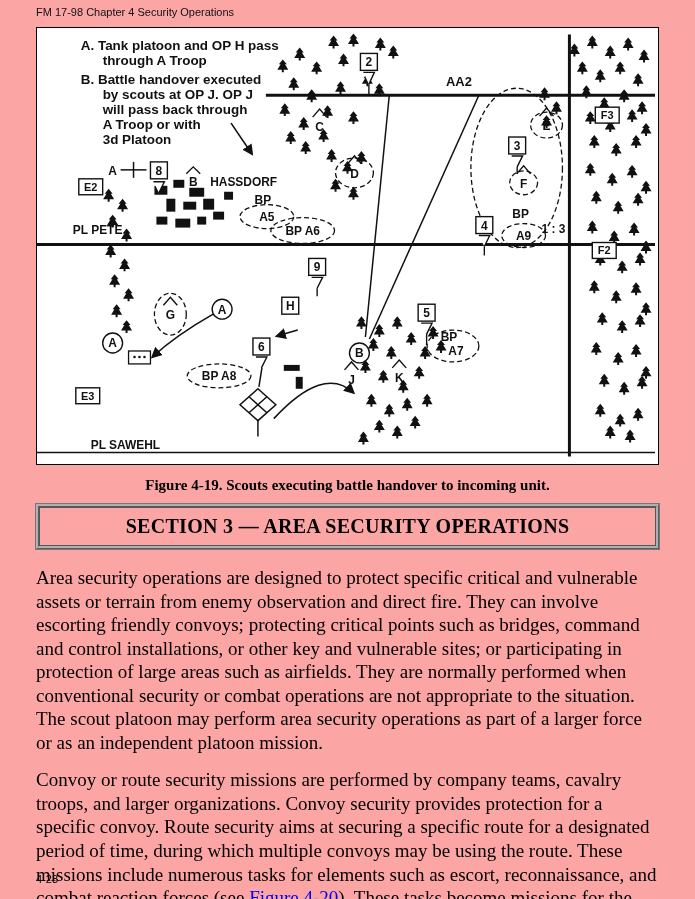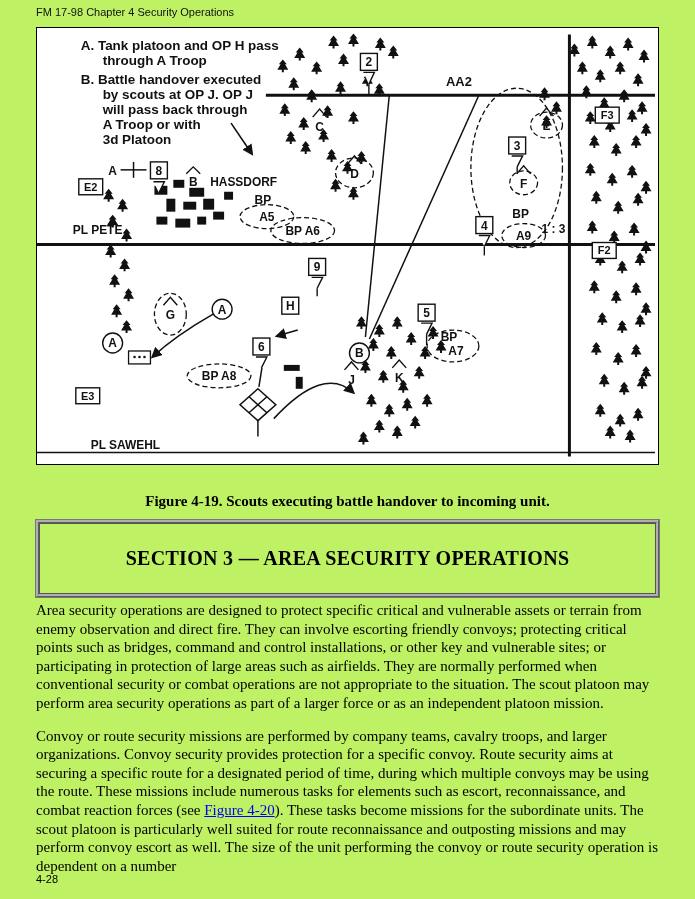--- a/index.html
+++ b/index.html
@@ -1,40 +1,40 @@
 <!DOCTYPE html>
 <html><head>
 <meta charset="utf-8">
 <style>
   html,body { margin:0; padding:0; background:#e8e8e8; }
   .page {
-    position:relative; width:695px; height:899px; margin:0 auto; background:#bef264;
+    position:relative; width:695px; height:899px; margin:0 auto; background:#fca5a5;
     font-family:"Liberation Serif", serif; color:#000; box-sizing:border-box;
     padding:6px 36px 0 36px; overflow:hidden;
   }
   .doc-header {
     font-family:"Liberation Sans", sans-serif; font-size:11px; color:#111;
   }
   .figure-box {
     margin-top:9px; width:621px; height:436px; border:1.5px solid #000; background:#fff;
   }
   svg text { font-family:"Liberation Sans", sans-serif; fill:#111; }
   .t11 { font-size:11px; font-weight:bold; }
   .t12 { font-size:12px; font-weight:bold; }
   .t13 { font-size:13px; font-weight:bold; }
   .note { font-size:13.5px; font-weight:bold; }
   .figure-caption {
-    text-align:center; font-weight:bold; font-size:15px; margin:28px 0 10px 0;
+    text-align:center; font-weight:bold; font-size:15px; margin:12px 0 10px 0;
   }
   .section-box {
     border:3px ridge #b0b0b0; box-shadow: inset 0 0 0 1px #555, 0 0 0 1px #777;
-    text-align:center; font-size:20px; font-weight:bold; padding:24px 4px;
-    letter-spacing:0.3px; margin-bottom:4px;
-  }
-  .bodypara { font-size:15px; line-height:1.24; margin:0 0 14px 0; }
+    text-align:center; font-size:20px; font-weight:bold; padding:8px 4px;
+    letter-spacing:0.3px; margin-bottom:17px;
+  }
+  .bodypara { font-size:19px; line-height:1.24; margin:0 0 14px 0; }
   .convoy-heading {
     font-family:"Liberation Sans", sans-serif; font-size:19px; font-weight:bold;
     margin:20px 0 14px 0; letter-spacing:0.2px;
   }
   .doc-link { color:#0000ee; cursor:pointer; }
   .doc-footer {
     position:absolute; left:36px; bottom:14px;
     font-family:Liberation Sans, sans-serif; font-size:11px;
   }
 </style>

